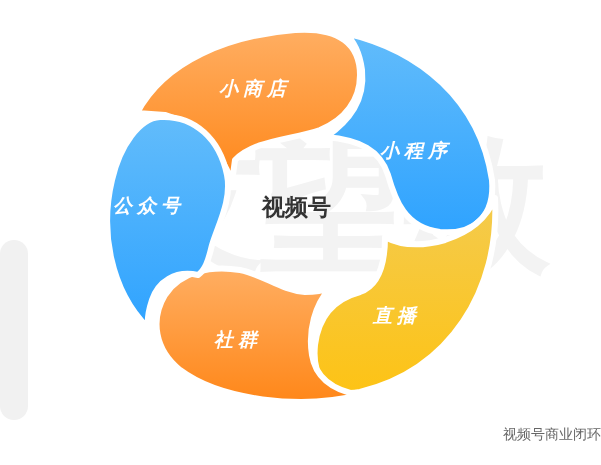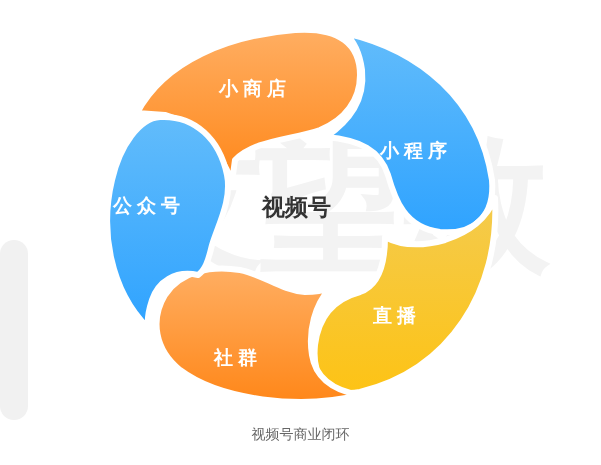--- a/index.html
+++ b/index.html
@@ -2,23 +2,23 @@
 <html><head>
 <meta charset="utf-8">
 <style>
   html, body { margin:0; padding:0; background:#ffffff; }
   body { width:601px; height:465px; position:relative; overflow:hidden;
          font-family:"DejaVu Sans","Liberation Sans",sans-serif; }
   .watermark { position:absolute; left:0; top:100px; width:601px; height:250px; pointer-events:none; }
   .wm-char { position:absolute; top:30px; font-size:150px; font-weight:bold; color:#f3f3f3; line-height:1; }
   .wm-bar { position:absolute; left:0px; top:140px; width:28px; height:180px; background:#f1f1f1; border-radius:14px; }
   svg.diagram { position:absolute; left:0; top:0; }
-  .label { position:absolute; color:#ffffff; font-size:19px; font-weight:bold; letter-spacing:5px; white-space:nowrap; }
+  .label { position:absolute; color:#ffffff; font-size:19px; font-weight:bold; letter-spacing:5px; white-space:nowrap;font-style:italic; }
   .center-label { position:absolute; color:#333333; font-size:23px; font-weight:bold; white-space:nowrap; }
-  .caption { position:absolute; left:0; width:601px; top:426px; text-align:center; color:#666666; font-size:14px; }
+  .caption { position:absolute; left:0; width:601px; top:426px; text-align:right; color:#666666; font-size:14px; }
 </style>
 </head>
 <body>
 
 <div class="watermark">
   <div class="wm-bar"></div>
   <div class="wm-char" style="left:115px;">友</div>
   <div class="wm-char" style="left:255px;">望</div>
   <div class="wm-char" style="left:400px;">数</div>
 </div>
@@ -48,17 +48,17 @@
 
     <path fill="url(#gOrange)" d="M360,395 C300,410 220,400 180,370 C155,350 150,320 165,295 C180,272 210,265 240,270 C265,275 280,290 305,292 C320,292 325,290 330,288 C315,305 308,330 312,355 C315,375 330,390 360,395 Z"></path>
 
     <path fill="url(#gBlue)" d="M148,328 C110,290 100,230 112,180 C120,145 140,118 160,117 C195,115 220,140 227,175 C232,200 218,225 212,245 C208,262 205,270 198,275 C175,270 158,282 152,300 C148,312 147,320 148,328 Z"></path>
   </g>
 </svg>
 
 <div class="label" style="left:219px; top:76px;">小商店</div>
 <div class="label" style="left:380px; top:138px;">小程序</div>
 <div class="label" style="left:373px; top:303px;">直播</div>
-<div class="label" style="left:214px; top:345px;">社群</div>
+<div class="label" style="left:214px; top:327px;">社群</div>
 <div class="label" style="left:113px; top:193px;">公众号</div>
 <div class="center-label" style="left:262px; top:192px;">视频号</div>
 
 <div class="caption">视频号商业闭环</div>
 
 </body></html>

